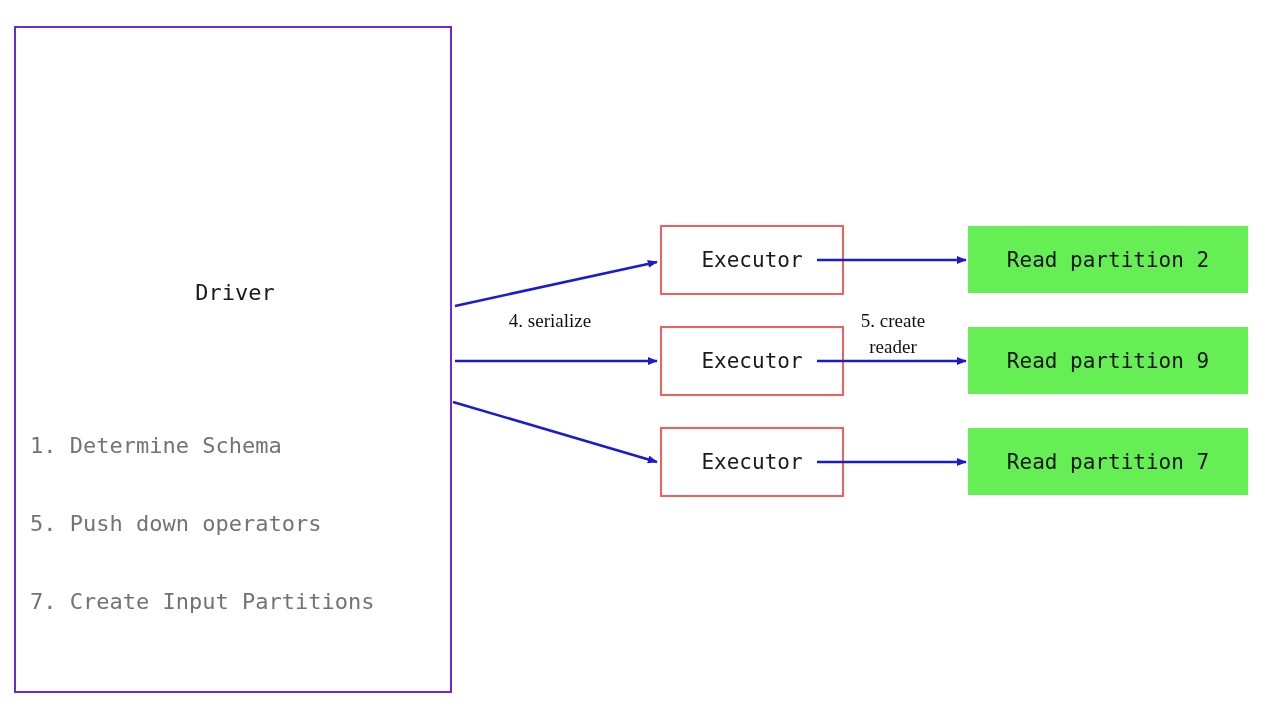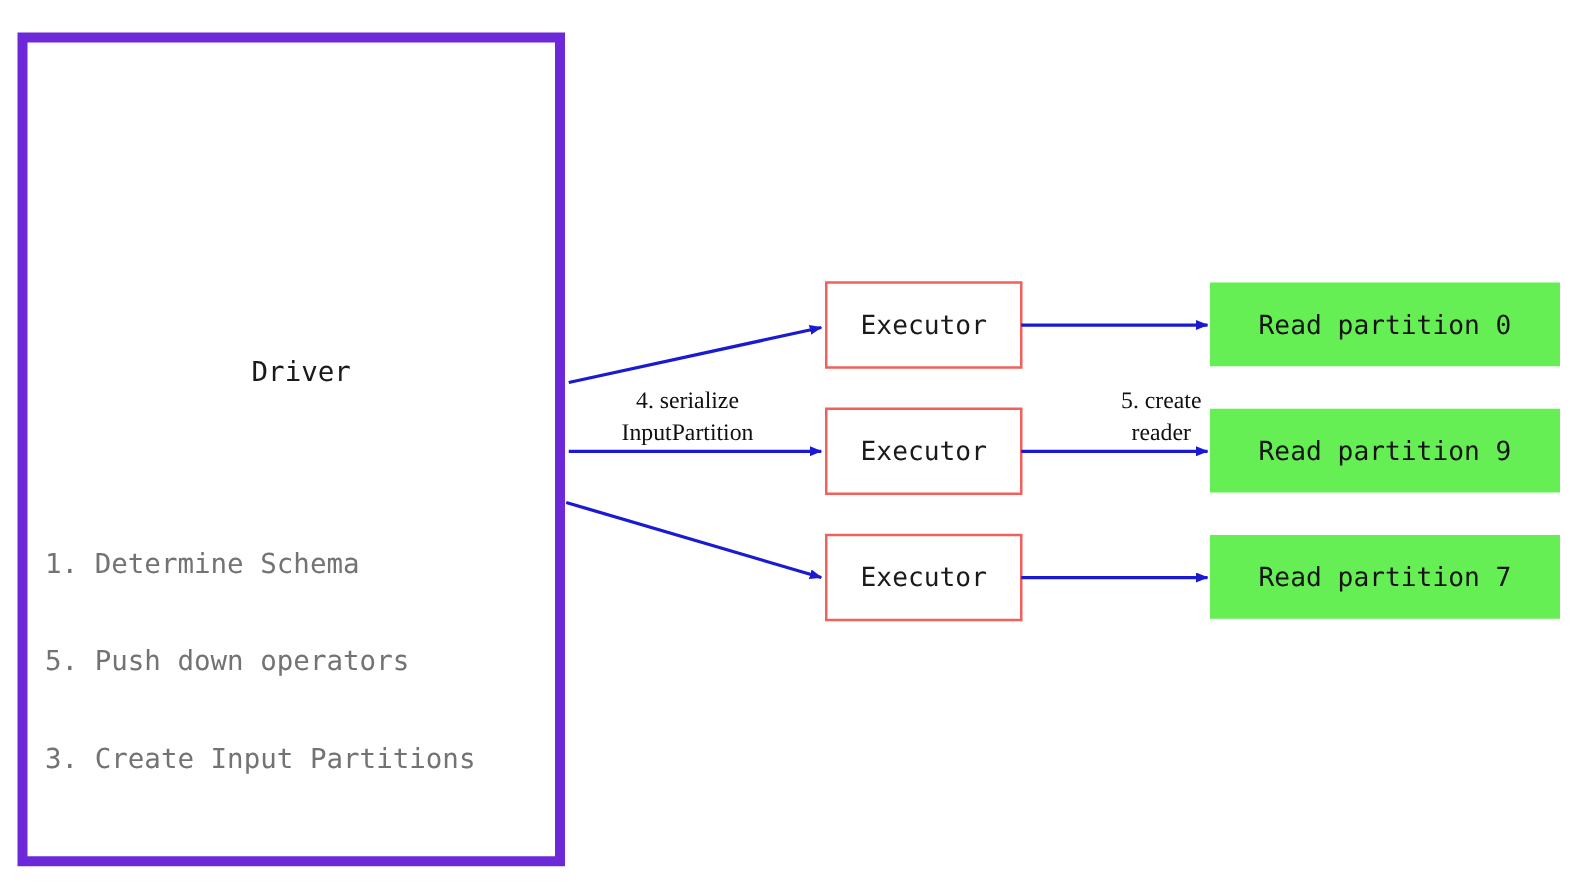--- a/index.html
+++ b/index.html
@@ -17,21 +17,21 @@
   }
 
   
   .driver-box {
     position: absolute;
     left: 14px;
     top: 26px;
     width: 438px;
     height: 667px;
     box-sizing: border-box;
-    border: 8px solid #6d28d9;
+    border: 2px solid #6d28d9;
     background: #ffffff;
   }
   .driver-title {
     position: absolute;
     left: 0;
     top: 252px;
     width: 438px;
     text-align: center;
     font-family: "DejaVu Sans Mono", "Liberation Mono", monospace;
     font-size: 22px;
@@ -49,21 +49,21 @@
     line-height: 26px;
     color: #737373;
     white-space: pre;
   }
   .driver-steps div { white-space: pre; }
 
   
   .executor-box {
     position: absolute;
     left: 660px;
-    width: 158px;
+    width: 184px;
     height: 70px;
     box-sizing: border-box;
     border: 2px solid #f0605c;
     background: #ffffff;
   }
   .executor-label {
     position: absolute;
     left: 0;
     top: 0;
     width: 100%;
@@ -126,51 +126,51 @@
     color: #101010;
     text-align: center;
     white-space: nowrap;
   }
   .label-serialize {
     left: 460px;
     top: 308px;
     width: 180px;
   }
   .label-create {
-    left: 864px;
+    left: 828px;
     top: 308px;
     width: 130px;
   }
 </style>
 </head>
 <body>
 
 <div id="canvas">
 
   <div class="driver-box">
     <div class="driver-title">Driver</div>
     <div class="driver-steps">
       <div>1. Determine Schema</div>
       <div>5. Push down operators</div>
-      <div>3. Create Input Partitions</div>
+      <div>7. Create Input Partitions</div>
     </div>
   </div>
 
   <div class="executor-box exec-0">
     <div class="executor-label">Executor</div>
   </div>
   <div class="executor-box exec-1">
     <div class="executor-label">Executor</div>
   </div>
   <div class="executor-box exec-2">
     <div class="executor-label">Executor</div>
   </div>
 
   <div class="partition-box part-0">
-    <div class="partition-label">Read partition 0</div>
+    <div class="partition-label">Read partition 2</div>
   </div>
   <div class="partition-box part-1">
     <div class="partition-label">Read partition 9</div>
   </div>
   <div class="partition-box part-2">
     <div class="partition-label">Read partition 7</div>
   </div>
 
   <svg id="arrow-layer" viewBox="0 0 1270 710" width="1270" height="710">
     <defs>
@@ -187,21 +187,20 @@
 
     <line x1="817" y1="260" x2="966" y2="260" stroke="#1a1ad2" stroke-width="2.6" marker-end="url(#arrowhead)"></line>
 
     <line x1="817" y1="361" x2="966" y2="361" stroke="#1a1ad2" stroke-width="2.6" marker-end="url(#arrowhead)"></line>
 
     <line x1="817" y1="462" x2="966" y2="462" stroke="#1a1ad2" stroke-width="2.6" marker-end="url(#arrowhead)"></line>
   </svg>
 
   <div class="edge-label label-serialize">
     <div>4. serialize</div>
-    <div>InputPartition</div>
   </div>
 
   <div class="edge-label label-create">
     <div>5. create</div>
     <div>reader</div>
   </div>
 
 </div>
 
 </body></html>

